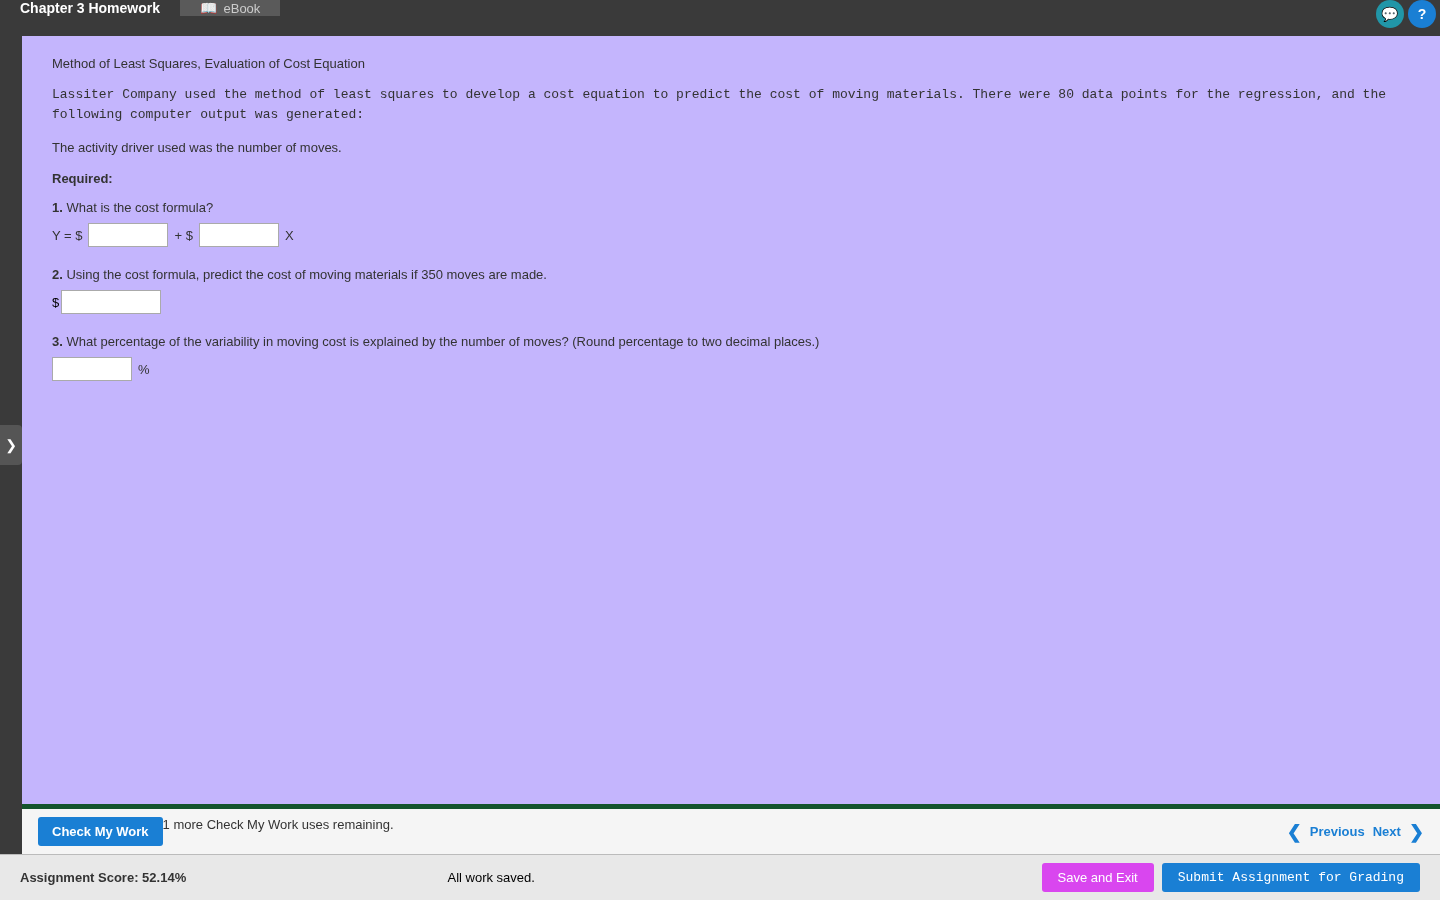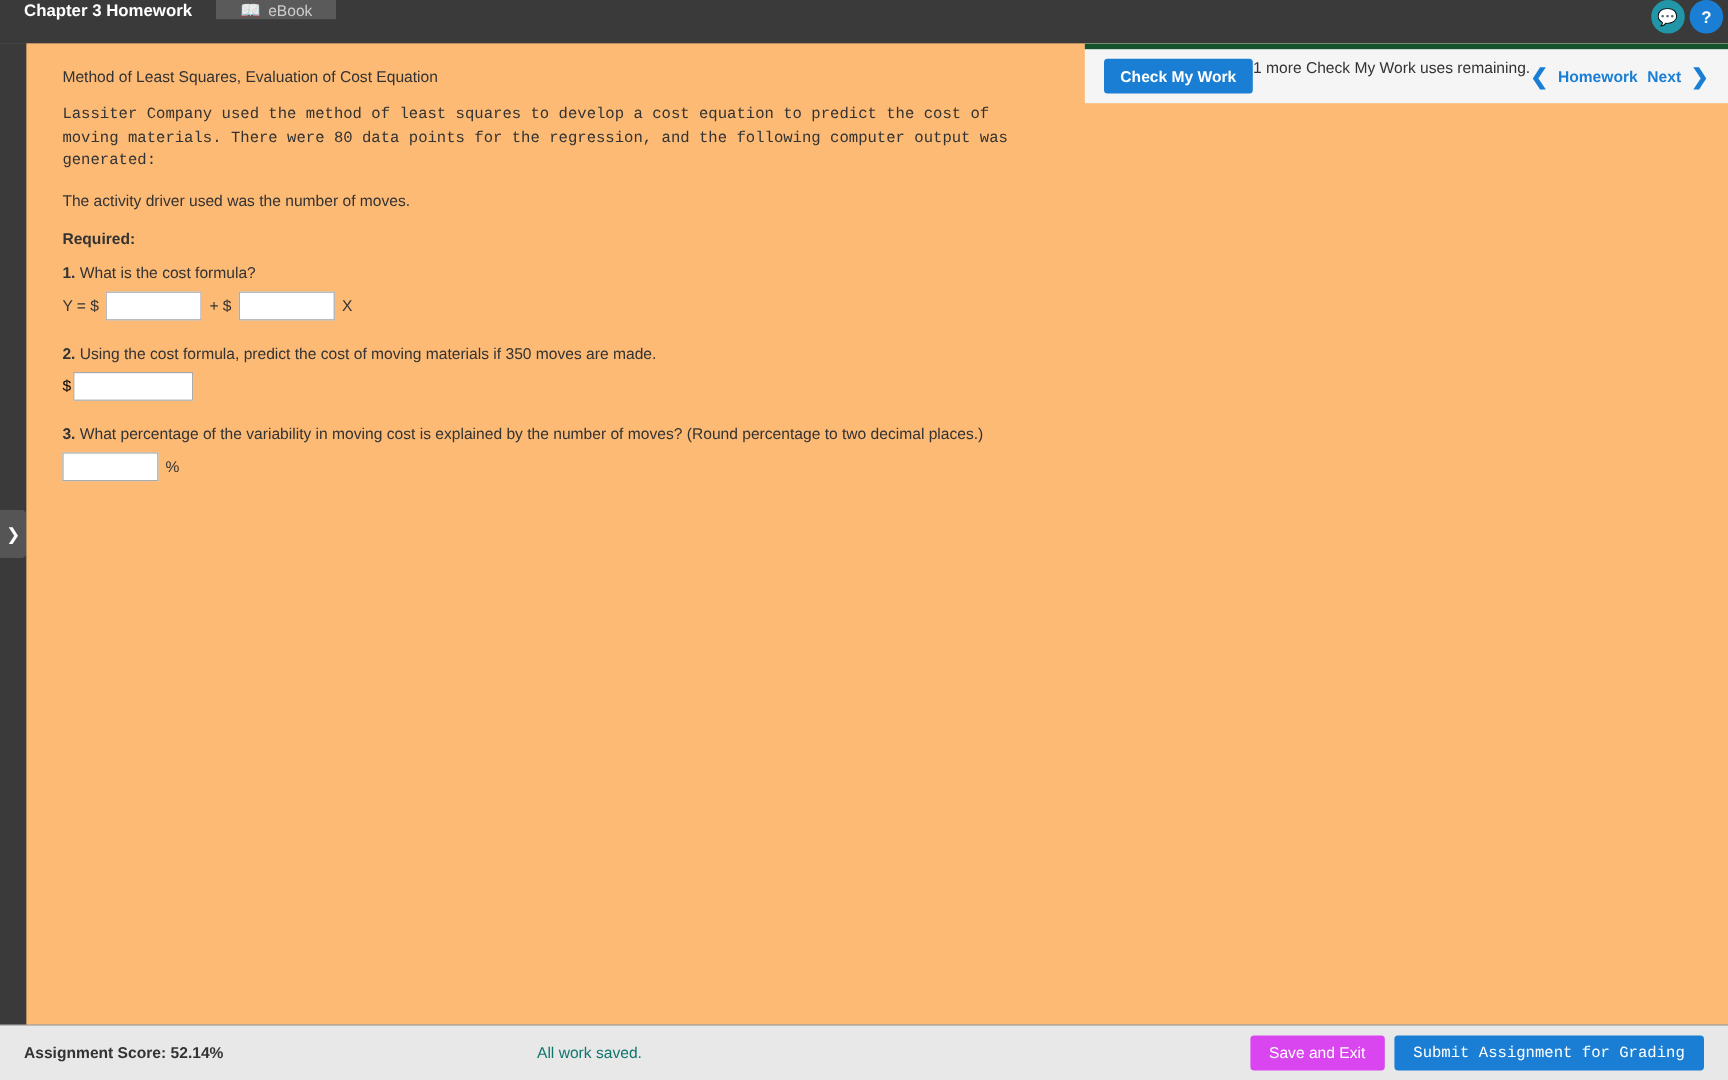--- a/index.html
+++ b/index.html
@@ -90,22 +90,23 @@
       align-items: center;
       justify-content: center;
       color: white;
       font-size: 14px;
       cursor: pointer;
     }
 
     
     .content-panel {
       flex: 1;
-      background: #fdba74;
-      display: flex;
+      background: #c4b5fd;
+      display: flex;
+      flex-direction: column;
       overflow: hidden;
     }
 
     .content-body {
       flex: 1;
       overflow-y: auto;
       padding: 20px 30px;
     }
 
     .problem-title {
@@ -262,21 +263,21 @@
 
     .assignment-score {
       font-size: 13px;
       font-weight: bold;
       color: #333;
       text-align: center;
     }
 
     .work-saved {
       font-size: 13px;
-      color: #0f766e;
+      color: #000000;
       margin-left: auto;
       margin-right: auto;
     }
 
     .footer-buttons {
       display: flex;
       gap: 8px;
       margin-left: auto;
     }
 
@@ -369,21 +370,21 @@
           </div>
         </div>
 
       </div>
 
       <div class="bottom-bar">
         <button class="check-btn">Check My Work</button>
         <span class="check-note">1 more Check My Work uses remaining.</span>
         <div class="nav-buttons">
           <span class="nav-arrow">❮</span>
-          <button class="nav-btn">Homework</button>
+          <button class="nav-btn">Previous</button>
           <button class="nav-btn">Next</button>
           <span class="nav-arrow">❯</span>
         </div>
       </div>
 
     </div>
   </div>
 
   <div class="footer-bar">
     <span class="assignment-score">

